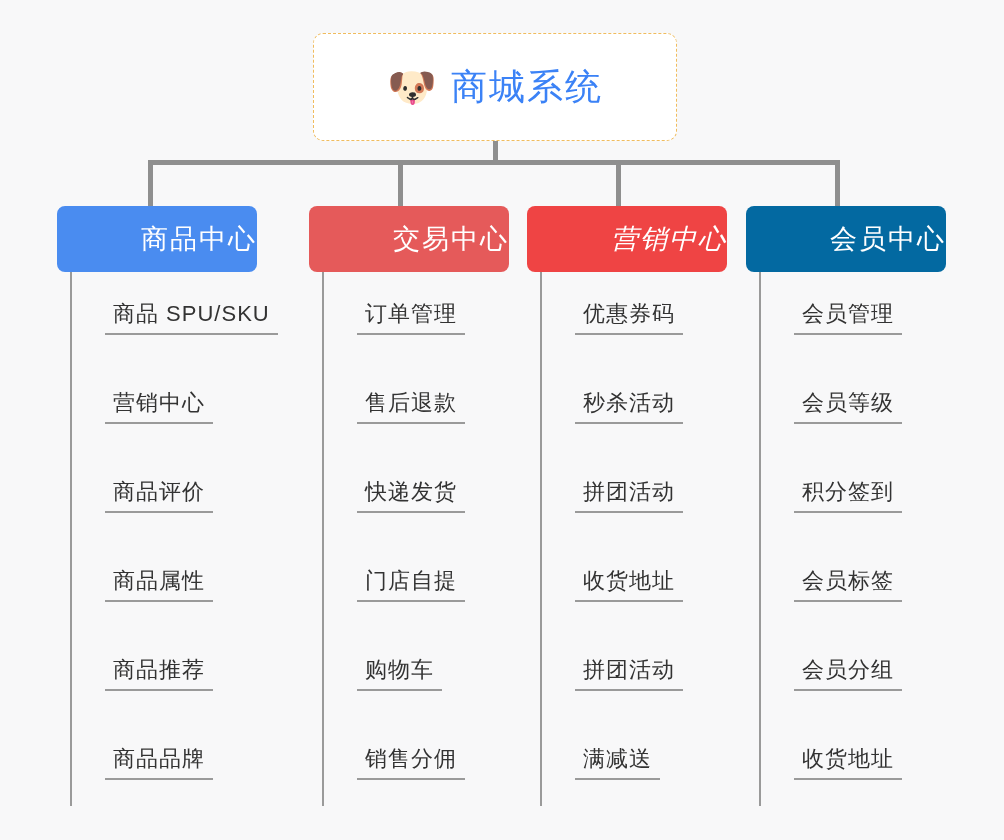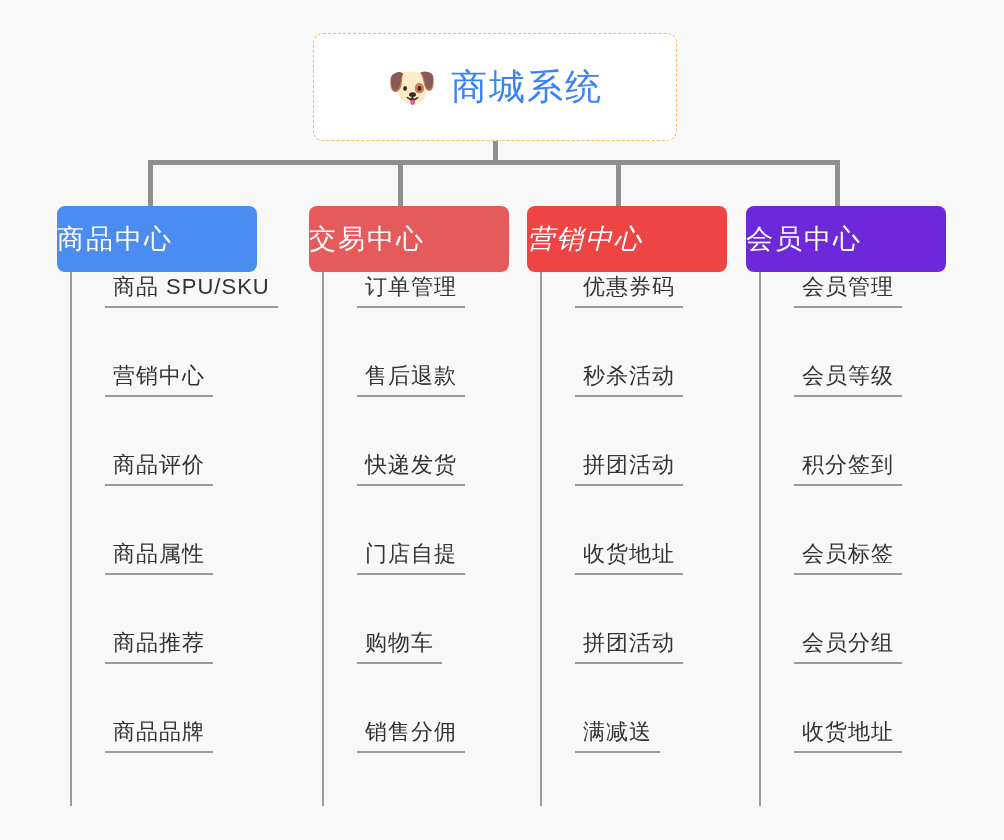--- a/index.html
+++ b/index.html
@@ -75,36 +75,36 @@
   .column {
     position: absolute;
     top: 206px;
     width: 200px;
   }
   .cat-box {
     height: 66px;
     border-radius: 8px;
     display: flex;
     align-items: center;
-    justify-content: flex-start;
+    justify-content: flex-end;
     color: #ffffff;
     font-size: 27px;
     letter-spacing: 2px;
     box-sizing: border-box;
   }
   .leaf-wrap {
     position: relative;
     margin-left: 13px;
     padding-left: 0;
     border-left: 2px solid #9a9a9a;
   }
   .leaf {
     height: 89px;
     display: flex;
-    align-items: flex-start;
+    align-items: center;
     box-sizing: border-box;
   }
   .leaf-label {
     margin-left: 33px;
     padding: 0 8px 4px 8px;
     border-bottom: 2px solid #9a9a9a;
     font-size: 22px;
     color: #333333;
     white-space: nowrap;
     letter-spacing: 1px;
@@ -199,21 +199,21 @@
       <div class="leaf">
           <span class="leaf-label">拼团活动</span>
         </div>
       <div class="leaf">
           <span class="leaf-label">满减送</span>
         </div>
     </div>
   </div>
 
   <div class="column" style="left:746px;">
-    <div class="cat-box" style="background:#6d28d9;">
+    <div class="cat-box" style="background:#0369a1;">
       <span>会员中心</span>
     </div>
     <div class="leaf-wrap">
       <div class="leaf">
           <span class="leaf-label">会员管理</span>
         </div>
       <div class="leaf">
           <span class="leaf-label">会员等级</span>
         </div>
       <div class="leaf">

